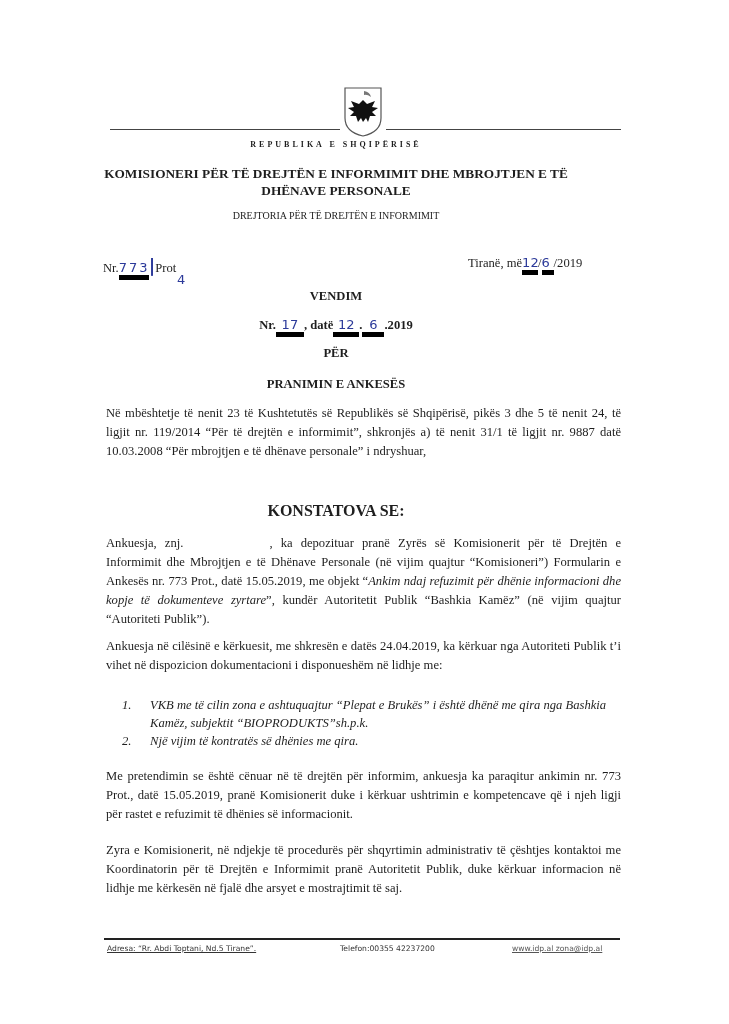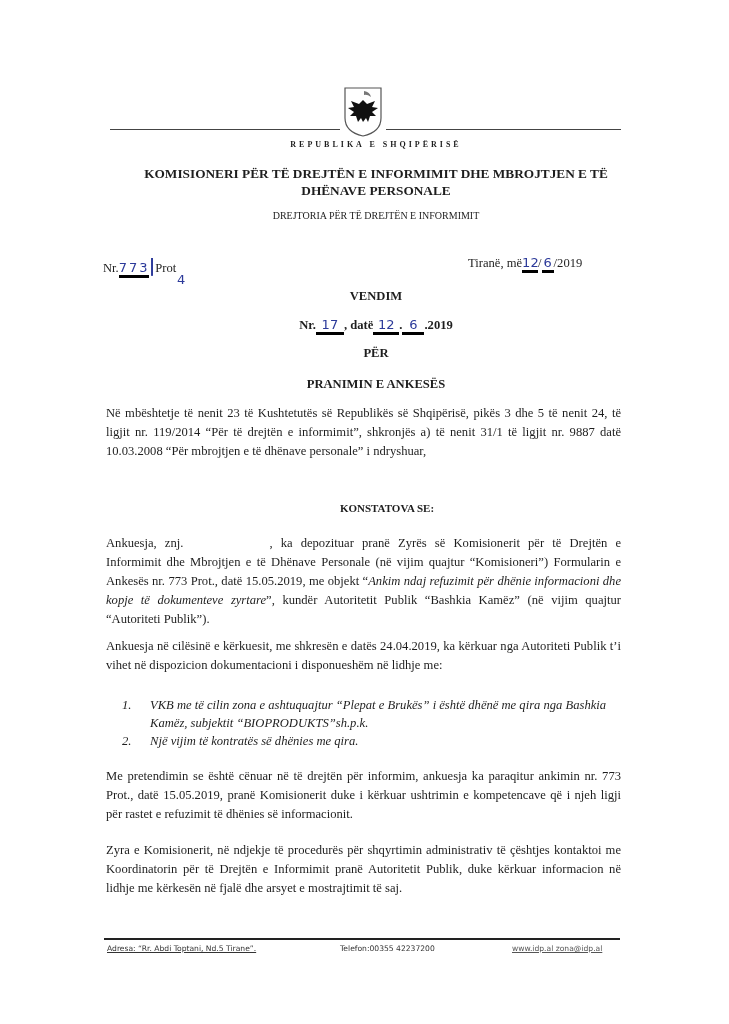--- a/index.html
+++ b/index.html
@@ -1,31 +1,31 @@
 <!DOCTYPE html>
 <html><head>
 <meta charset="utf-8">
 <style>
   html, body { margin: 0; padding: 0; background: #ffffff; }
   body { width: 729px; height: 1024px; position: relative; overflow: hidden;
          font-family: "Liberation Serif", serif; color: #1e1e1e; }
   .abs { position: absolute; }
   .hline { position: absolute; height: 1px; background: #333; }
-  .center { position: absolute; left: 0; width: 672px; text-align: center; padding-left: 40px; }
+  .center { position: absolute; left: 0; width: 672px; text-align: center; }
   .hand { font-family: "DejaVu Sans", sans-serif; color: #2c3a9a; font-size: 13px; }
   .para { position: absolute; left: 106px; width: 515px; font-size: 12.6px; line-height: 19px;
           text-align: justify; text-align-last: left; }
   .italic { font-style: italic; }
   .bold { font-weight: bold; }
   .list { position: absolute; left: 122px; width: 500px; font-size: 12.6px; line-height: 18px; font-style: italic; }
   .list .item { position: relative; padding-left: 28px; }
   .list .num { position: absolute; left: 0; }
   .footer { position: absolute; top: 944px; font-family: "DejaVu Sans", sans-serif; font-size: 7.6px; color: #333; }
   .redact { display: inline-block; width: 86px; }
-  .uline { display: inline-block; border-bottom: 3px solid #000000; text-align: center; }
+  .uline { display: inline-block; border-bottom: 5px solid #000000; }
 </style>
 </head>
 <body>
 
 <div class="abs" style="left:343px; top:86px; width:40px; height:52px;">
   <svg width="40" height="52" viewBox="0 0 40 52">
     <path d="M2 2 H38 V32 Q38 46 20 50 Q2 46 2 32 Z" fill="#fff" stroke="#555" stroke-width="1.2"></path>
     <path d="M20 14 l-4 4 -8 -3 3 6 -6 1 6 4 -4 4 6 0 2 6 3 -4 2 4 3 -4 2 4 2 -6 6 0 -4 -4 6 -4 -6 -1 3 -6 -8 3 z" fill="#111"></path>
     <path d="M21 5 q6 1 7 6 q-4 -3 -7 -2 z" fill="#777"></path>
   </svg>
@@ -55,21 +55,21 @@
 <div class="center bold" style="top:317px; font-size:12.6px;">
   <span>Nr.</span><span class="hand uline" style="width:28px; font-weight:normal;">17</span><span>, datë</span><span class="hand uline" style="width:26px; font-weight:normal;">12</span><span>.</span><span class="hand uline" style="width:22px; font-weight:normal;">6</span><span>.2019</span>
 </div>
 
 <div class="center bold" style="top:346px; font-size:12.6px;">PËR</div>
 
 <div class="center bold" style="top:377px; font-size:12.6px;">PRANIMIN E ANKESËS</div>
 
 <div class="para" style="top:404px;">Në mbështetje të nenit 23 të Kushtetutës së Republikës së Shqipërisë, pikës 3 dhe 5 të nenit 24, të ligjit nr. 119/2014 “Për të drejtën e informimit”, shkronjës a) të nenit 31/1 të ligjit nr. 9887 datë 10.03.2008 “Për mbrojtjen e të dhënave personale” i ndryshuar,</div>
 
-<div class="center bold" style="top:502px; font-size:11px;margin-left:11px;">KONSTATOVA SE:</div>
+<div class="center bold" style="top:502px; font-size:16px;">KONSTATOVA SE:</div>
 
 <div class="para" style="top:534px;">
   <span>Ankuesja, znj.</span><span class="redact"></span><span>, ka depozituar pranë Zyrës së Komisionerit për të Drejtën e Informimit dhe Mbrojtjen e të Dhënave Personale (në vijim quajtur “Komisioneri”) Formularin e Ankesës nr. 773 Prot., datë 15.05.2019, me objekt “</span><span class="italic">Ankim ndaj refuzimit për dhënie informacioni dhe kopje të dokumenteve zyrtare</span><span>”, kundër Autoritetit Publik “Bashkia Kamëz” (në vijim quajtur “Autoriteti Publik”).</span>
 </div>
 
 <div class="para" style="top:637px;">Ankuesja në cilësinë e kërkuesit, me shkresën e datës 24.04.2019, ka kërkuar nga Autoriteti Publik t’i vihet në dispozicion dokumentacioni i disponueshëm në lidhje me:</div>
 
 <div class="list" style="top:696px;">
   <div class="item">
     <span class="num">1.</span>

